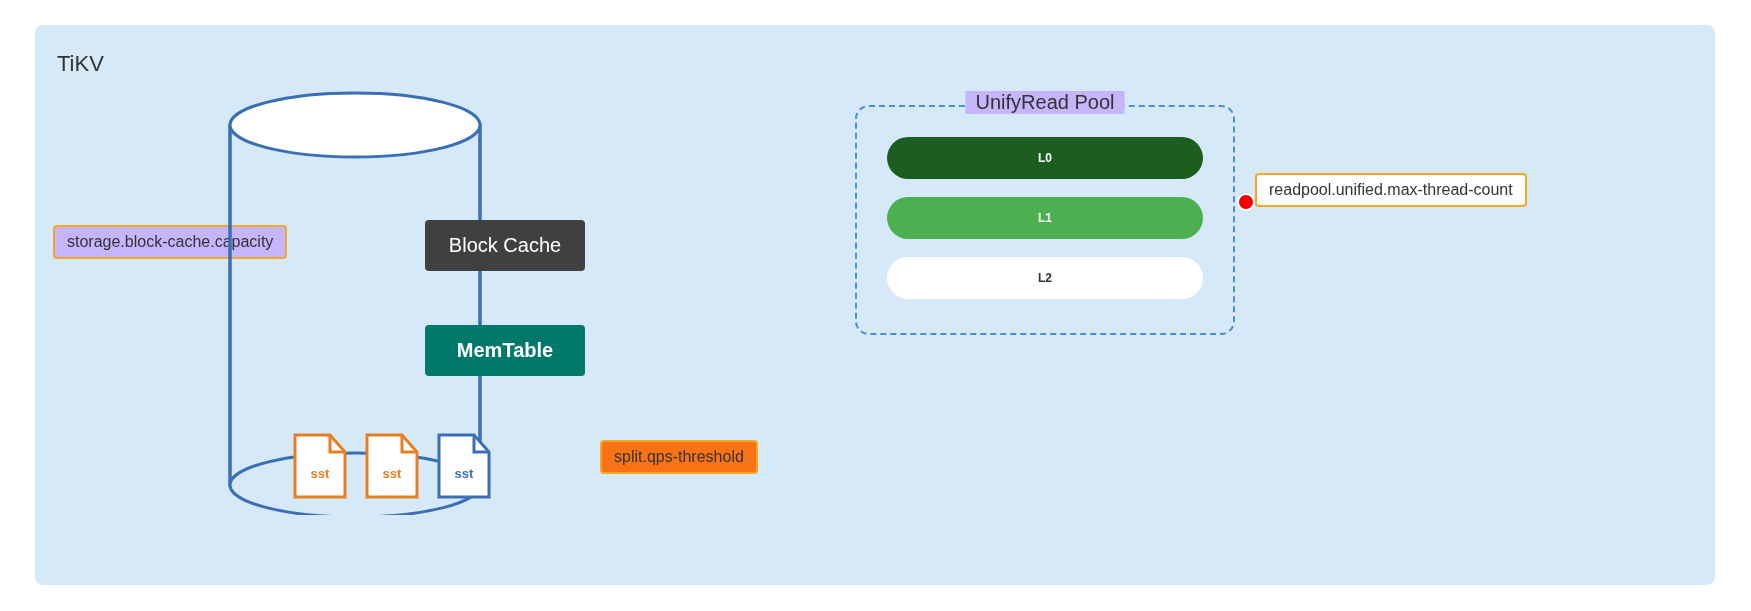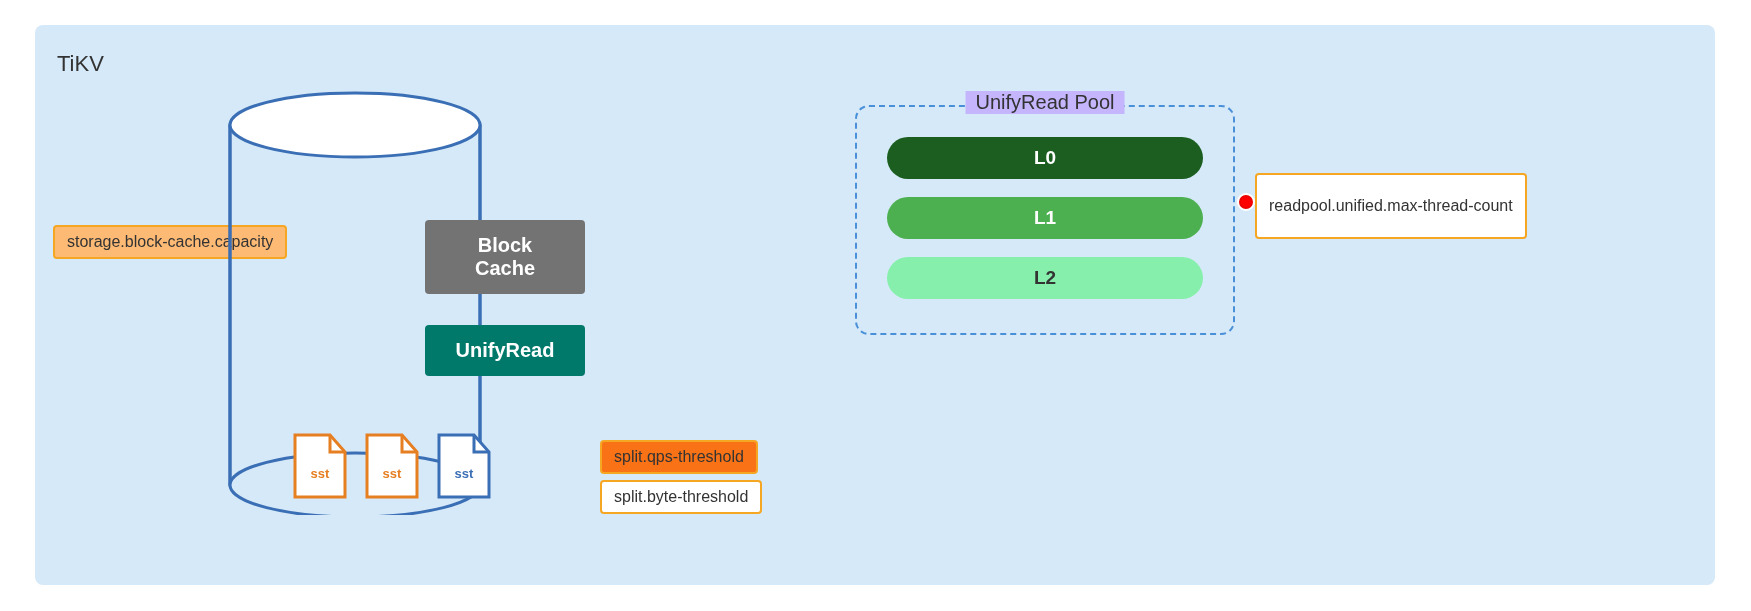--- a/index.html
+++ b/index.html
@@ -36,24 +36,24 @@
     }
     .cylinder svg {
       width: 100%;
       height: 100%;
     }
     
     .block-cache-box {
       position: absolute;
       left: 390px;
       top: 195px;
-      background: #737373;
+      background: #404040;
       color: #fff;
       font-size: 20px;
-      font-weight: bold;
+      font-weight: normal;
       padding: 14px 22px;
       border-radius: 4px;
       width: 160px;
       text-align: center;
     }
     
     .memtable-box {
       position: absolute;
       left: 390px;
       top: 300px;
@@ -78,21 +78,21 @@
     .sst-icon {
       position: relative;
       width: 60px;
       height: 72px;
     }
     
     .label-block-cache-capacity {
       position: absolute;
       left: 18px;
       top: 200px;
-      background: #fdba74;
+      background: #c4b5fd;
       border: 2px solid #f5a623;
       border-radius: 4px;
       padding: 6px 12px;
       font-size: 16px;
       color: #333;
       white-space: nowrap;
     }
     
     .label-split-qps {
       position: absolute;
@@ -150,36 +150,36 @@
       display: flex;
       flex-direction: column;
       gap: 18px;
     }
     .thread-bar {
       border-radius: 24px;
       display: flex;
       align-items: center;
       justify-content: center;
       color: #fff;
-      font-size: 19px;
+      font-size: 12px;
       font-weight: bold;
       height: 42px;
     }
     .bar-l0 { background: #1b5e20; }
     .bar-l1 { background: #4caf50; }
-    .bar-l2 { background: #86efac; color: #333; }
+    .bar-l2 { background: #ffffff; color: #333; }
     
     .label-readpool {
       position: absolute;
       left: 1220px;
       top: 148px;
       background: #fff;
       border: 2px solid #f5a623;
       border-radius: 4px;
-      padding: 22px 12px;
+      padding: 6px 12px;
       font-size: 16px;
       color: #333;
       white-space: nowrap;
     }
     
     .red-dot {
       position: absolute;
       left: 1202px;
       top: 168px;
       width: 18px;
@@ -213,21 +213,21 @@
 
       <ellipse cx="135" cy="60" rx="125" ry="32" fill="white" stroke="#3a6eb5" stroke-width="3"></ellipse>
     </svg>
   </div>
 
   <div class="block-cache-box">
     <span>Block Cache</span>
   </div>
 
   <div class="memtable-box">
-    <span>UnifyRead</span>
+    <span>MemTable</span>
   </div>
 
   <div class="sst-files">
 
     <div class="sst-icon">
       <svg viewBox="0 0 60 72" xmlns="http://www.w3.org/2000/svg">
         <path d="M5,5 L40,5 L55,22 L55,67 L5,67 Z" fill="white" stroke="#e67e22" stroke-width="3"></path>
         <path d="M40,5 L40,22 L55,22" fill="none" stroke="#e67e22" stroke-width="3"></path>
         <text x="30" y="48" text-anchor="middle" font-size="13" fill="#e67e22" font-weight="bold">sst</text>
       </svg>
@@ -247,23 +247,20 @@
         <path d="M40,5 L40,22 L55,22" fill="none" stroke="#3a6eb5" stroke-width="3"></path>
         <text x="30" y="48" text-anchor="middle" font-size="13" fill="#3a6eb5" font-weight="bold">sst</text>
       </svg>
     </div>
   </div>
 
   <div class="label-split-qps">
     <span>split.qps-threshold</span>
   </div>
 
-  <div class="label-split-byte">
-    <span>split.byte-threshold</span>
-  </div>
 
   <div class="unify-pool">
     <span class="unify-pool-title">UnifyRead Pool</span>
     <div class="thread-bars">
       <div class="thread-bar bar-l0">
         <span>L0</span>
       </div>
       <div class="thread-bar bar-l1">
         <span>L1</span>
       </div>

